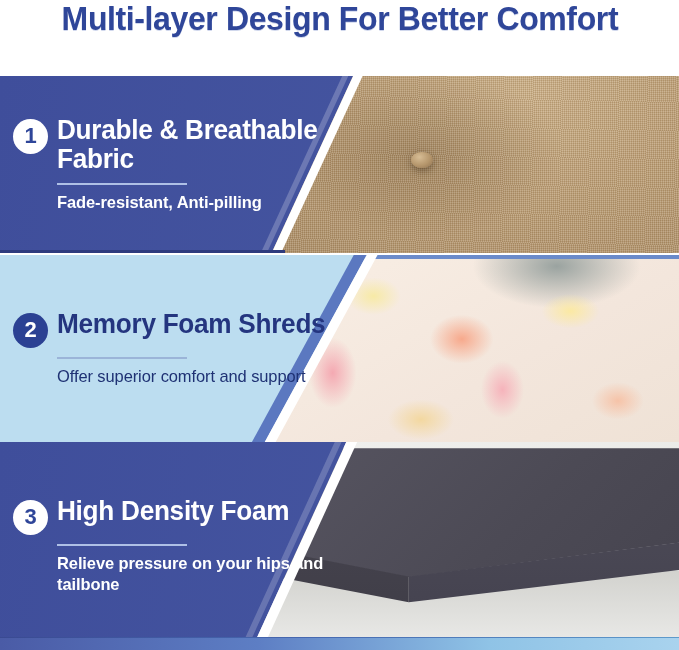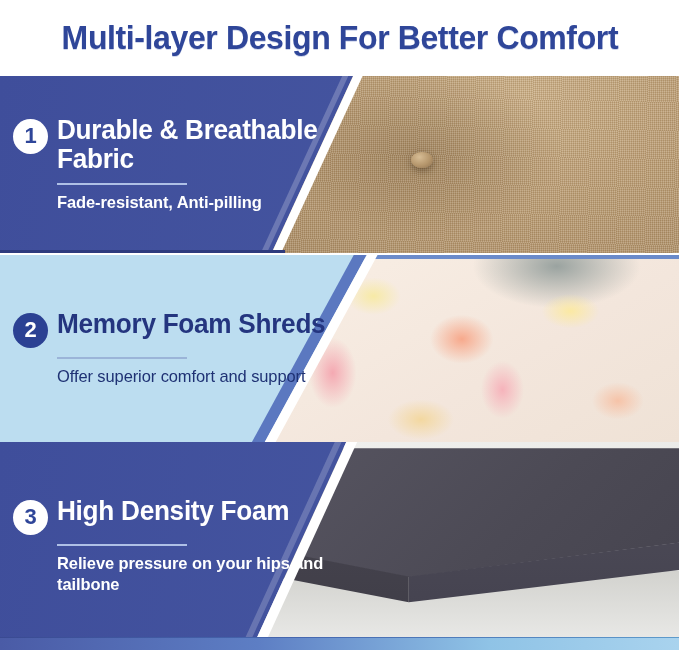--- a/index.html
+++ b/index.html
@@ -7,21 +7,21 @@
     width:679px; height:650px;
     background:#ffffff;
     font-family:"Liberation Sans", "DejaVu Sans", sans-serif;
     overflow:hidden;
   }
   .page { position:relative; width:679px; height:650px; background:#fff; }
 
   
   .title-bar{
     position:absolute; left:0; top:0; width:679px; height:76px;
-    display:flex; align-items:center; justify-content:center;
+    display:flex; align-items:flex-start; justify-content:center;
     background:#ffffff;
   }
   .title-bar h1{
     font-size:33px; font-weight:bold; color:#2F4699;
     letter-spacing:-0.4px; white-space:nowrap;
     transform:scaleX(0.97);
     text-shadow:0 1px 0 rgba(120,140,200,0.35);
   }
 
   

